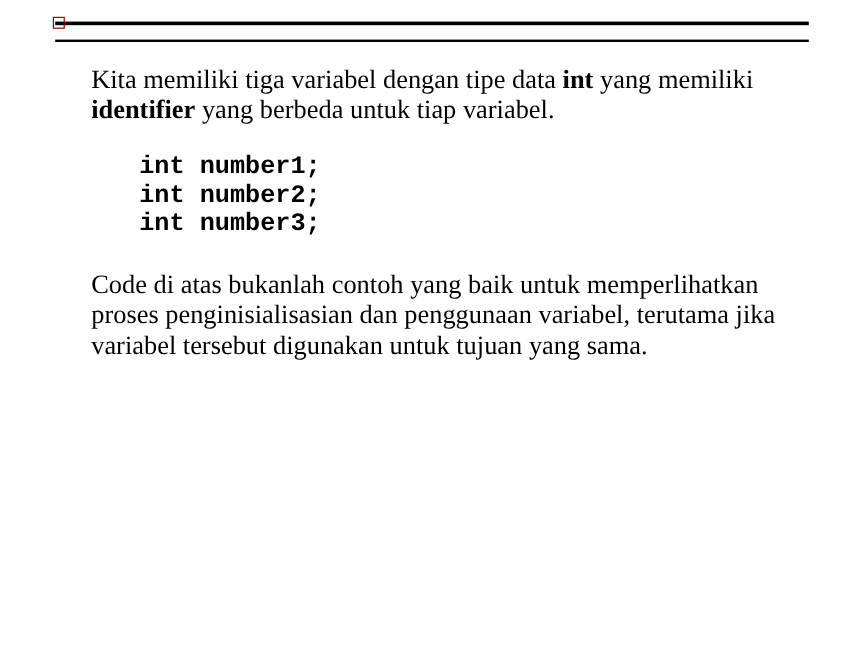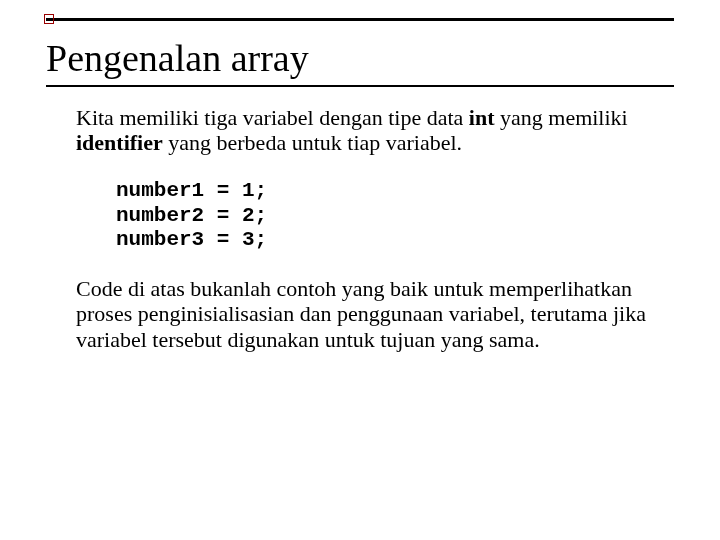--- a/index.html
+++ b/index.html
@@ -64,28 +64,27 @@
     font-family: Liberation Serif, serif;
   }
   .b { font-weight: bold; }
 </style>
 </head>
 <body>
 
 <div class="slide">
   <div class="top-rule"></div>
 
-  <h1 class="title">Pengenalan array</h1>
   <div class="title-rule"></div>
 
   <div class="body">
     <p class="para">
       <span>Kita memiliki tiga variabel dengan tipe data </span><span class="b">int</span><span> yang memiliki </span><span class="b">identifier</span><span> yang berbeda untuk tiap variabel.</span>
     </p>
 
+    <div class="code">int number1;
+int number2;
+int number3;</div>
 
-    <div class="code">number1 = 1;
-number2 = 2;
-number3 = 3;</div>
 
     <p class="para2">Code di atas bukanlah contoh yang baik untuk memperlihatkan proses penginisialisasian dan penggunaan variabel, terutama jika variabel tersebut digunakan untuk tujuan yang sama.</p>
   </div>
 </div>
 
 </body></html>

